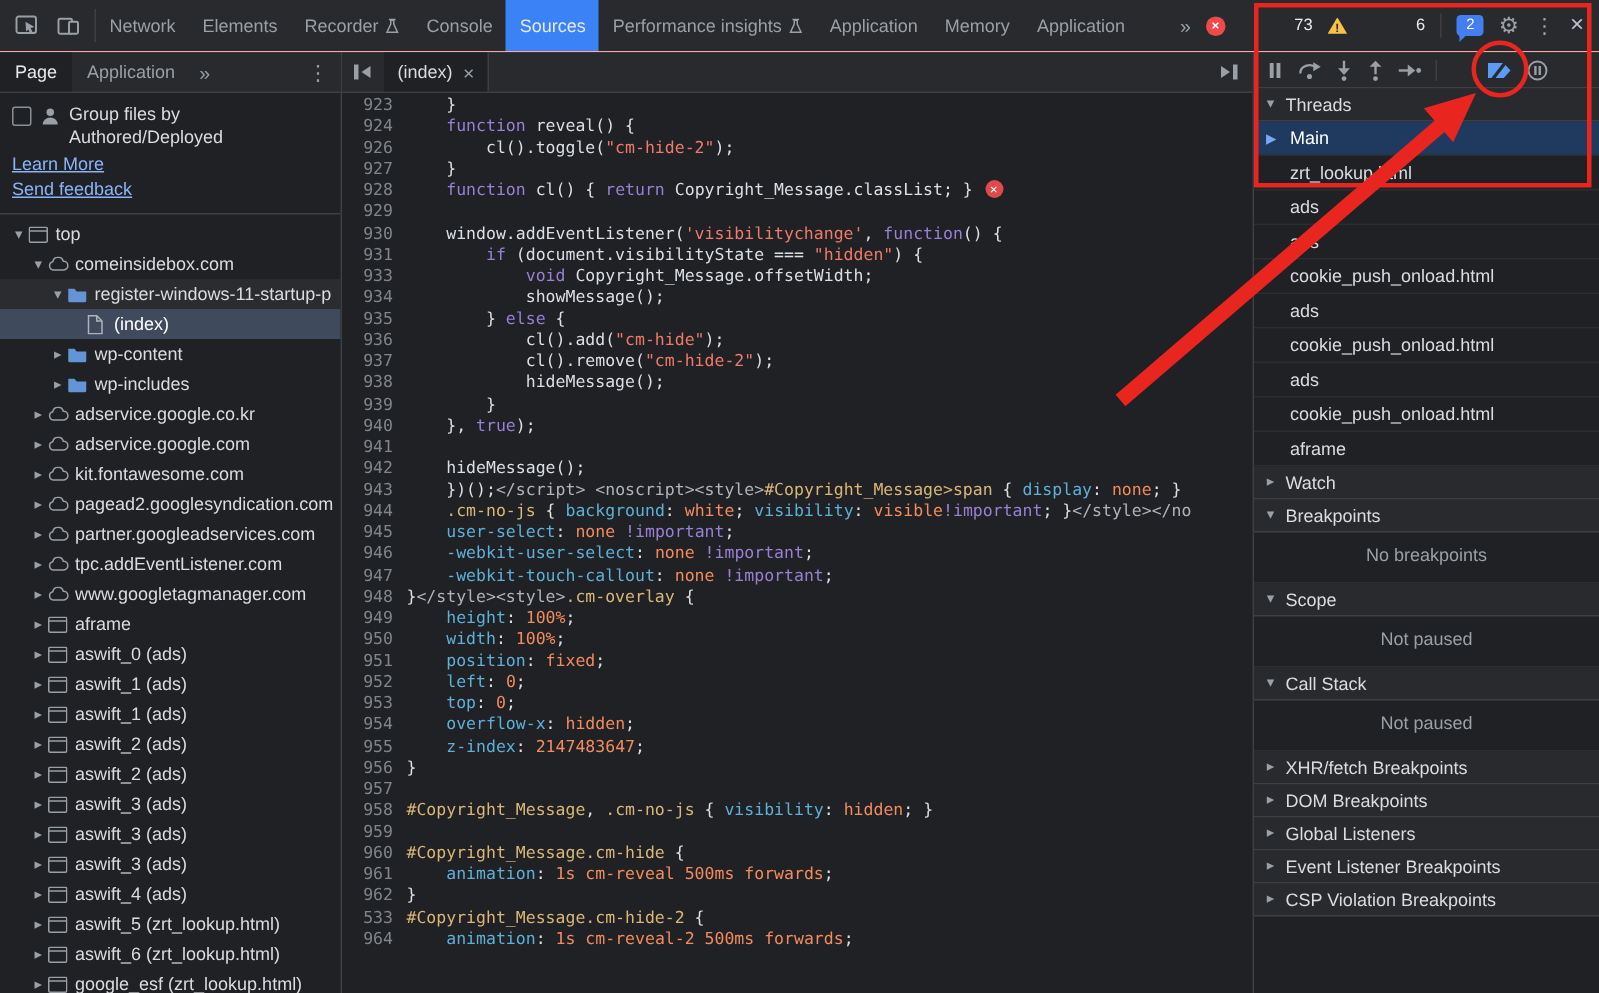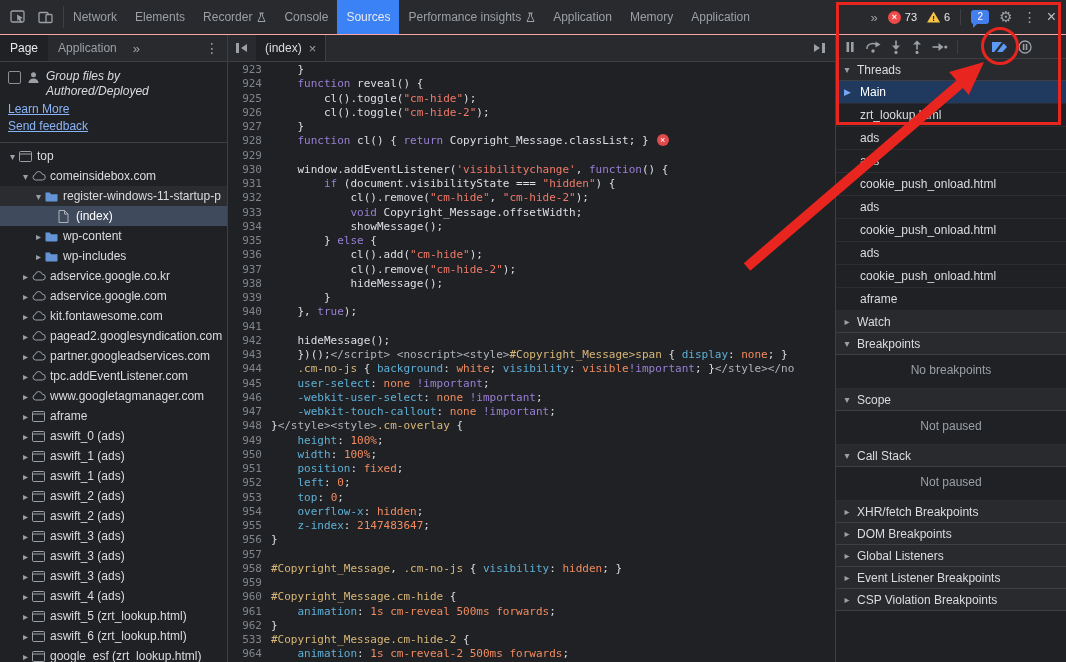--- a/index.html
+++ b/index.html
@@ -17,21 +17,21 @@
   .toolbar-left{display:flex;align-items:center;gap:12px;padding:0 10px;}
   .tool-icon svg{display:block;}
   .toolbar-divider{width:1px;background:#3d3f43;margin:6px 0;}
   .tabs{display:flex;align-items:stretch;}
   .mt-tab{display:flex;align-items:center;gap:5px;padding:0 9px;color:#9aa0a6;cursor:default;white-space:nowrap;}
   .mt-tab.active{background:#3b82f6;color:#e8eaed;}
   .flask svg{display:block;}
   .toolbar-right{margin-left:auto;display:flex;align-items:center;gap:10px;padding-right:10px;}
   .more-tabs{color:#9aa0a6;font-size:13px;}
   .badge{display:flex;align-items:center;gap:4px;color:#e8eaed;font-size:11px;}
-  .badge b{font-weight:normal;}
+  .badge b{font-weight:normal;margin-left:42px;}
   .err-dot{display:inline-block;width:13px;height:13px;border-radius:50%;background:var(--error-red,#ee4a4a);
     color:#fff;font-size:9px;line-height:13px;text-align:center;font-style:normal;font-weight:bold;}
   .warn-tri{display:inline-block;width:13px;height:11px;background:var(--warning-yellow,#f6c344);
     clip-path:polygon(50% 0,100% 100%,0 100%);color:#202124;font-size:8px;font-weight:bold;
     text-align:center;line-height:14px;font-style:normal;}
   .v-sep{width:1px;height:16px;background:#3d3f43;}
   .bubble{position:relative;min-width:12px;height:14px;background:#447ff0;border-radius:3px;color:#fff;
     font-size:10px;line-height:14px;text-align:center;padding:0 3px;}
   .bubble::after{content:'';position:absolute;left:2px;bottom:-4px;border:3px solid transparent;
     border-top-color:#447ff0;border-left-color:#447ff0;}
@@ -43,21 +43,21 @@
   .main-area{flex:1;display:flex;min-height:0;}
 
   
   .navigator{width:227px;flex:0 0 227px;border-right:1px solid #3d3f43;display:flex;flex-direction:column;background:#202124;}
   .nav-tabbar{height:26px;flex:0 0 26px;background:#292a2d;border-bottom:1px solid #3d3f43;display:flex;align-items:stretch;}
   .nav-tab{display:flex;align-items:center;padding:0 10px;color:#9aa0a6;}
   .nav-tab.active{background:#202124;color:#e8eaed;}
   .nav-more{display:flex;align-items:center;padding:0 6px;color:#9aa0a6;font-size:13px;}
   .nav-dots{margin-left:auto;display:flex;align-items:center;padding:0 8px;color:#9aa0a6;font-size:14px;}
   .group-box{padding:7px 8px 9px;border-bottom:1px solid #3d3f43;}
-  .group-row{display:flex;gap:6px;align-items:flex-start;font-style:italic;}
+  .group-row{display:flex;gap:6px;align-items:flex-start;}
   .checkbox{flex:0 0 11px;width:11px;height:11px;border:1.5px solid #8a8f94;border-radius:2px;margin-top:2px;}
   .person{margin-top:2px;}
   .person svg{display:block;}
   .group-label{color:#dadce0;line-height:15px;}
   .nav-link{display:block;color:var(--accent-blue,#8ab4f8);text-decoration:underline;margin-top:3px;cursor:pointer;}
   .tree{flex:1;overflow:hidden;padding-top:3px;}
   .tree-row{height:20px;display:flex;align-items:center;white-space:nowrap;color:#dadce0;cursor:default;}
   .tree-row.hover{background:#2b2c30;}
   .tree-row.selected{background:var(--selection,#3f4a5c);color:#fff;}
   .tree-exp{flex:0 0 13px;width:13px;text-align:center;color:#9aa0a6;font-size:10px;}
@@ -487,28 +487,26 @@
         <span class="ed-icon right">
           <svg width="14" height="12" viewBox="0 0 14 12">
               <path d="M2 2 L8 6 L2 10 Z" fill="#9aa0a6"></path>
               <rect x="10" y="1" width="3" height="10" fill="#9aa0a6"></rect>
             </svg>
         </span>
       </div>
       <div class="code-area" id="code-lines">
           <div class="code-line"><span class="line-num">923</span><span class="line-text"><span class="tk-p">    }</span></span></div>
           <div class="code-line"><span class="line-num">924</span><span class="line-text"><span class="tk-p">    </span><span class="tk-k">function</span><span class="tk-p"> reveal() {</span></span></div>
-          <div class="code-line"><span class="line-num">925</span><span class="line-text"><span class="tk-p">        cl().toggle(</span><span class="tk-s">"cm-hide"</span><span class="tk-p">);</span></span></div>
           <div class="code-line"><span class="line-num">926</span><span class="line-text"><span class="tk-p">        cl().toggle(</span><span class="tk-s">"cm-hide-2"</span><span class="tk-p">);</span></span></div>
           <div class="code-line"><span class="line-num">927</span><span class="line-text"><span class="tk-p">    }</span></span></div>
           <div class="code-line"><span class="line-num">928</span><span class="line-text"><span class="tk-p">    </span><span class="tk-k">function</span><span class="tk-p"> cl() { </span><span class="tk-k">return</span><span class="tk-p"> Copyright_Message.classList; }</span><span class="err-icon">×</span></span></div>
           <div class="code-line"><span class="line-num">929</span><span class="line-text"></span></div>
           <div class="code-line"><span class="line-num">930</span><span class="line-text"><span class="tk-p">    window.addEventListener(</span><span class="tk-s">'visibilitychange'</span><span class="tk-p">, </span><span class="tk-k">function</span><span class="tk-p">() {</span></span></div>
           <div class="code-line"><span class="line-num">931</span><span class="line-text"><span class="tk-p">        </span><span class="tk-k">if</span><span class="tk-p"> (document.visibilityState === </span><span class="tk-s">"hidden"</span><span class="tk-p">) {</span></span></div>
-          <div class="code-line"><span class="line-num">932</span><span class="line-text"><span class="tk-p">            cl().remove(</span><span class="tk-s">"cm-hide"</span><span class="tk-p">, </span><span class="tk-s">"cm-hide-2"</span><span class="tk-p">);</span></span></div>
           <div class="code-line"><span class="line-num">933</span><span class="line-text"><span class="tk-p">            </span><span class="tk-k">void</span><span class="tk-p"> Copyright_Message.offsetWidth;</span></span></div>
           <div class="code-line"><span class="line-num">934</span><span class="line-text"><span class="tk-p">            showMessage();</span></span></div>
           <div class="code-line"><span class="line-num">935</span><span class="line-text"><span class="tk-p">        } </span><span class="tk-k">else</span><span class="tk-p"> {</span></span></div>
           <div class="code-line"><span class="line-num">936</span><span class="line-text"><span class="tk-p">            cl().add(</span><span class="tk-s">"cm-hide"</span><span class="tk-p">);</span></span></div>
           <div class="code-line"><span class="line-num">937</span><span class="line-text"><span class="tk-p">            cl().remove(</span><span class="tk-s">"cm-hide-2"</span><span class="tk-p">);</span></span></div>
           <div class="code-line"><span class="line-num">938</span><span class="line-text"><span class="tk-p">            hideMessage();</span></span></div>
           <div class="code-line"><span class="line-num">939</span><span class="line-text"><span class="tk-p">        }</span></span></div>
           <div class="code-line"><span class="line-num">940</span><span class="line-text"><span class="tk-p">    }, </span><span class="tk-k">true</span><span class="tk-p">);</span></span></div>
           <div class="code-line"><span class="line-num">941</span><span class="line-text"></span></div>
           <div class="code-line"><span class="line-num">942</span><span class="line-text"><span class="tk-p">    hideMessage();</span></span></div>

